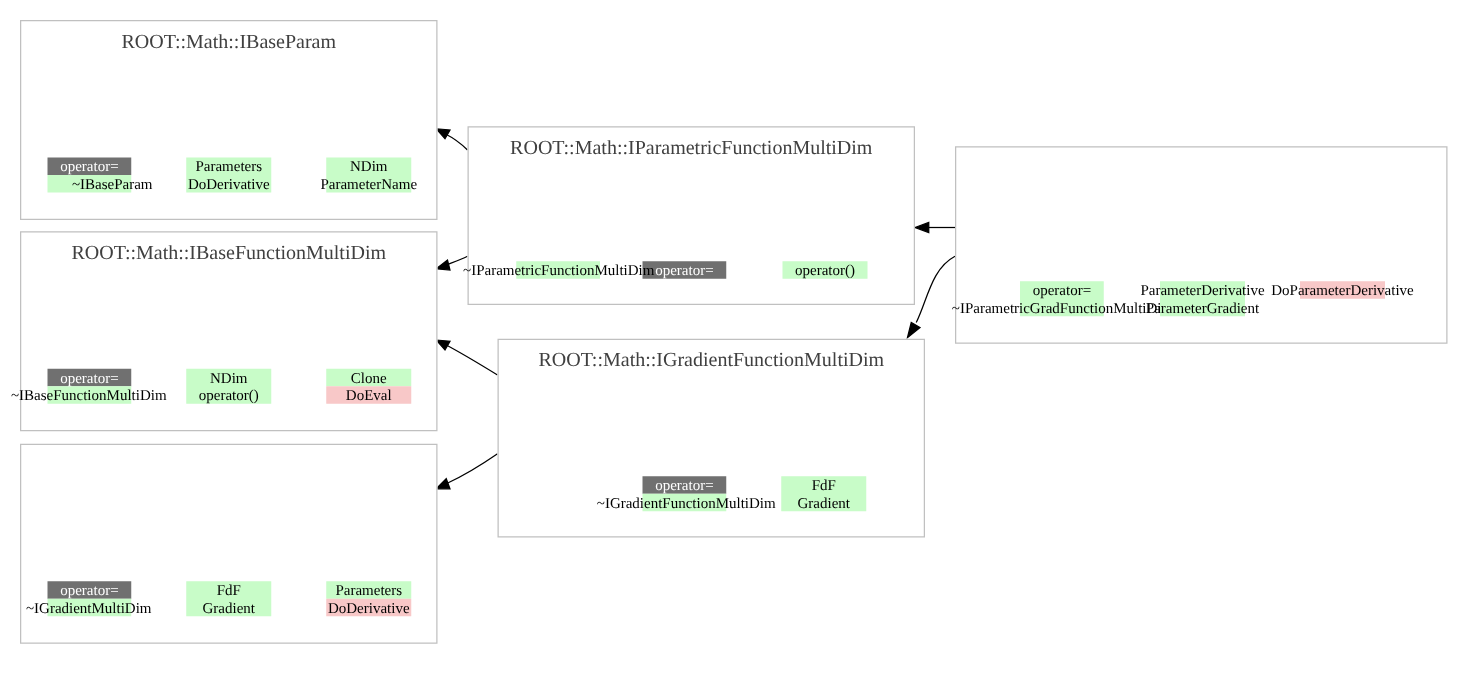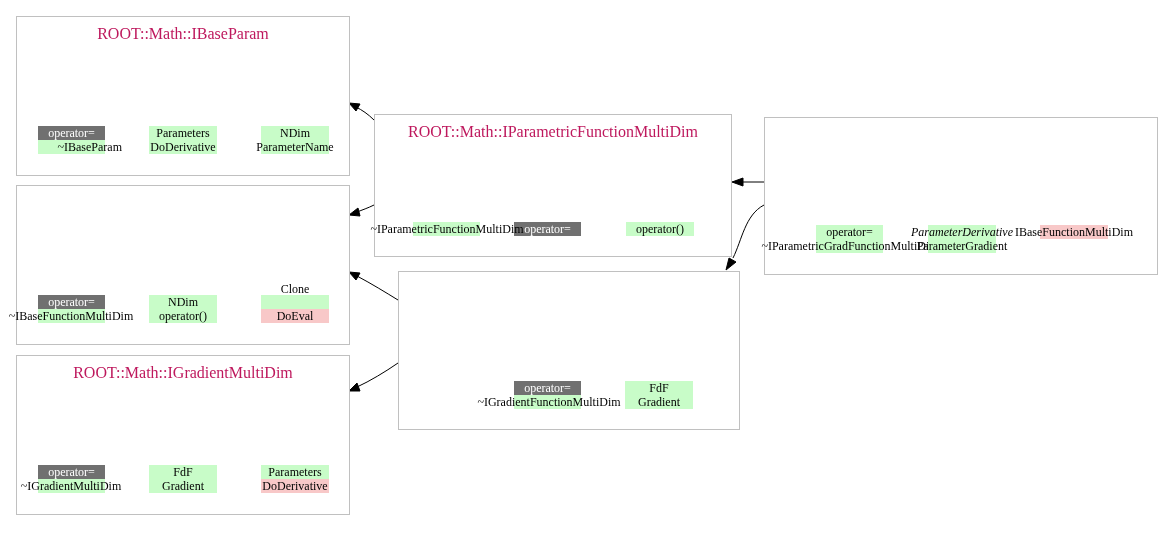--- a/index.html
+++ b/index.html
@@ -1,20 +1,20 @@
 <!DOCTYPE html>
 <html><head>
 <meta charset="utf-8">
 <style>
   html, body { margin: 0; padding: 0; background: #ffffff; }
   body { width: 1173px; height: 540px; position: relative; overflow: hidden;
          font-family: "Liberation Serif", "DejaVu Serif", serif; }
   .box { position: absolute; border: 1px solid #c0c0c0; background: #ffffff; box-sizing: border-box; }
   .title { position: absolute; left: 0; right: 0; top: 8px; text-align: center;
-           font-size: 16px; color: #be185d; white-space: nowrap; }
+           font-size: 16px; color: #404040; white-space: nowrap; }
   .m { position: absolute; height: 14px; line-height: 14px; font-size: 12px;
        color: #000; white-space: nowrap; text-align: center; }
   .hl { position: absolute; height: 14px; }
   .hl.g { background: #c8fcc8; }
   .hl.d { background: #707070; }
   .hl.r { background: #f8c8c8; }
   .txt { position: absolute; height: 14px; line-height: 14px; font-size: 12px;
          white-space: nowrap; color: #000; }
   .txt.white { color: #ffffff; }
   svg.edges { position: absolute; left: 0; top: 0; width: 1173px; height: 540px; pointer-events: none; }
@@ -53,70 +53,71 @@
   <div class="m" style="left:4px;top:123px;width:101px;text-align:right;">~IBaseParam</div>
   <div class="hl g" style="left:132px;top:109px;width:68px;height:28px;"></div>
   <div class="m" style="left:116px;top:109px;width:100px;">Parameters</div>
   <div class="m" style="left:116px;top:123px;width:100px;">DoDerivative</div>
   <div class="hl g" style="left:244px;top:109px;width:68px;height:28px;"></div>
   <div class="m" style="left:228px;top:109px;width:100px;">NDim</div>
   <div class="m" style="left:228px;top:123px;width:100px;">ParameterName</div>
 </div>
 
 <div class="box" style="left:16px;top:185px;width:334px;height:160px;">
+  <div class="title">ROOT::Math::IBaseFunctionMultiDim</div>
   <div class="hl d" style="left:21px;top:109px;width:67px;"></div>
   <div class="hl g" style="left:21px;top:123px;width:67px;"></div>
   <div class="m txt white" style="left:21px;top:109px;width:67px;">operator=</div>
   <div class="m" style="left:-20px;top:123px;width:148px;">~IBaseFunctionMultiDim</div>
   <div class="hl g" style="left:132px;top:109px;width:68px;height:28px;"></div>
   <div class="m" style="left:116px;top:109px;width:100px;">NDim</div>
   <div class="m" style="left:116px;top:123px;width:100px;">operator()</div>
   <div class="hl g" style="left:244px;top:109px;width:68px;"></div>
   <div class="hl r" style="left:244px;top:123px;width:68px;"></div>
-  <div class="m" style="left:228px;top:96px;width:100px;">Clone</div>
+  <div class="m" style="left:228px;top:109px;width:100px;">Clone</div>
   <div class="m" style="left:228px;top:123px;width:100px;">DoEval</div>
 </div>
 
 <div class="box" style="left:16px;top:355px;width:334px;height:160px;">
-  <div class="title">ROOT::Math::IGradientMultiDim</div>
   <div class="hl d" style="left:21px;top:109px;width:67px;"></div>
   <div class="hl g" style="left:21px;top:123px;width:67px;"></div>
   <div class="m txt white" style="left:21px;top:109px;width:67px;">operator=</div>
   <div class="m" style="left:-6px;top:123px;width:120px;">~IGradientMultiDim</div>
   <div class="hl g" style="left:132px;top:109px;width:68px;height:28px;"></div>
   <div class="m" style="left:116px;top:109px;width:100px;">FdF</div>
   <div class="m" style="left:116px;top:123px;width:100px;">Gradient</div>
   <div class="hl g" style="left:244px;top:109px;width:68px;"></div>
   <div class="hl r" style="left:244px;top:123px;width:68px;"></div>
   <div class="m" style="left:228px;top:109px;width:100px;">Parameters</div>
   <div class="m" style="left:228px;top:123px;width:100px;">DoDerivative</div>
 </div>
 
-<div class="box" style="left:374px;top:114px;width:358px;height:143px;">
+<div class="box" style="left:374px;top:101px;width:358px;height:143px;">
   <div class="title">ROOT::Math::IParametricFunctionMultiDim</div>
   <div class="hl g" style="left:38px;top:107px;width:67px;"></div>
   <div class="hl d" style="left:139px;top:107px;width:67px;"></div>
   <div class="m" style="left:-18px;top:107px;width:180px;">~IParametricFunctionMultiDim</div>
   <div class="m txt white" style="left:139px;top:107px;width:67px;">operator=</div>
   <div class="hl g" style="left:251px;top:107px;width:68px;"></div>
   <div class="m" style="left:235px;top:107px;width:100px;">operator()</div>
 </div>
 
 <div class="box" style="left:398px;top:271px;width:342px;height:159px;">
+  <div class="title">ROOT::Math::IGradientFunctionMultiDim</div>
   <div class="hl d" style="left:115px;top:109px;width:67px;"></div>
   <div class="hl g" style="left:115px;top:123px;width:67px;"></div>
   <div class="m txt white" style="left:115px;top:109px;width:67px;">operator=</div>
   <div class="m" style="left:60px;top:123px;width:180px;">~IGradientFunctionMultiDim</div>
   <div class="hl g" style="left:226px;top:109px;width:68px;height:28px;"></div>
   <div class="m" style="left:210px;top:109px;width:100px;">FdF</div>
   <div class="m" style="left:210px;top:123px;width:100px;">Gradient</div>
 </div>
 
 <div class="box" style="left:764px;top:117px;width:394px;height:158px;">
   <div class="hl g" style="left:51px;top:107px;width:67px;height:28px;"></div>
   <div class="m" style="left:51px;top:107px;width:67px;">operator=</div>
   <div class="m" style="left:-20px;top:121px;width:210px;">~IParametricGradFunctionMultiDim</div>
   <div class="hl g" style="left:163px;top:107px;width:68px;height:28px;"></div>
-  <div class="m" style="left:132px;top:107px;width:130px;font-style:italic;">ParameterDerivative</div>
+  <div class="m" style="left:132px;top:107px;width:130px;">ParameterDerivative</div>
   <div class="m" style="left:132px;top:121px;width:130px;">ParameterGradient</div>
   <div class="hl r" style="left:275px;top:107px;width:68px;"></div>
-  <div class="m" style="left:239px;top:107px;width:140px;">IBaseFunctionMultiDim</div>
+  <div class="m" style="left:239px;top:107px;width:140px;">DoParameterDerivative</div>
 </div>
 
 </body></html>

